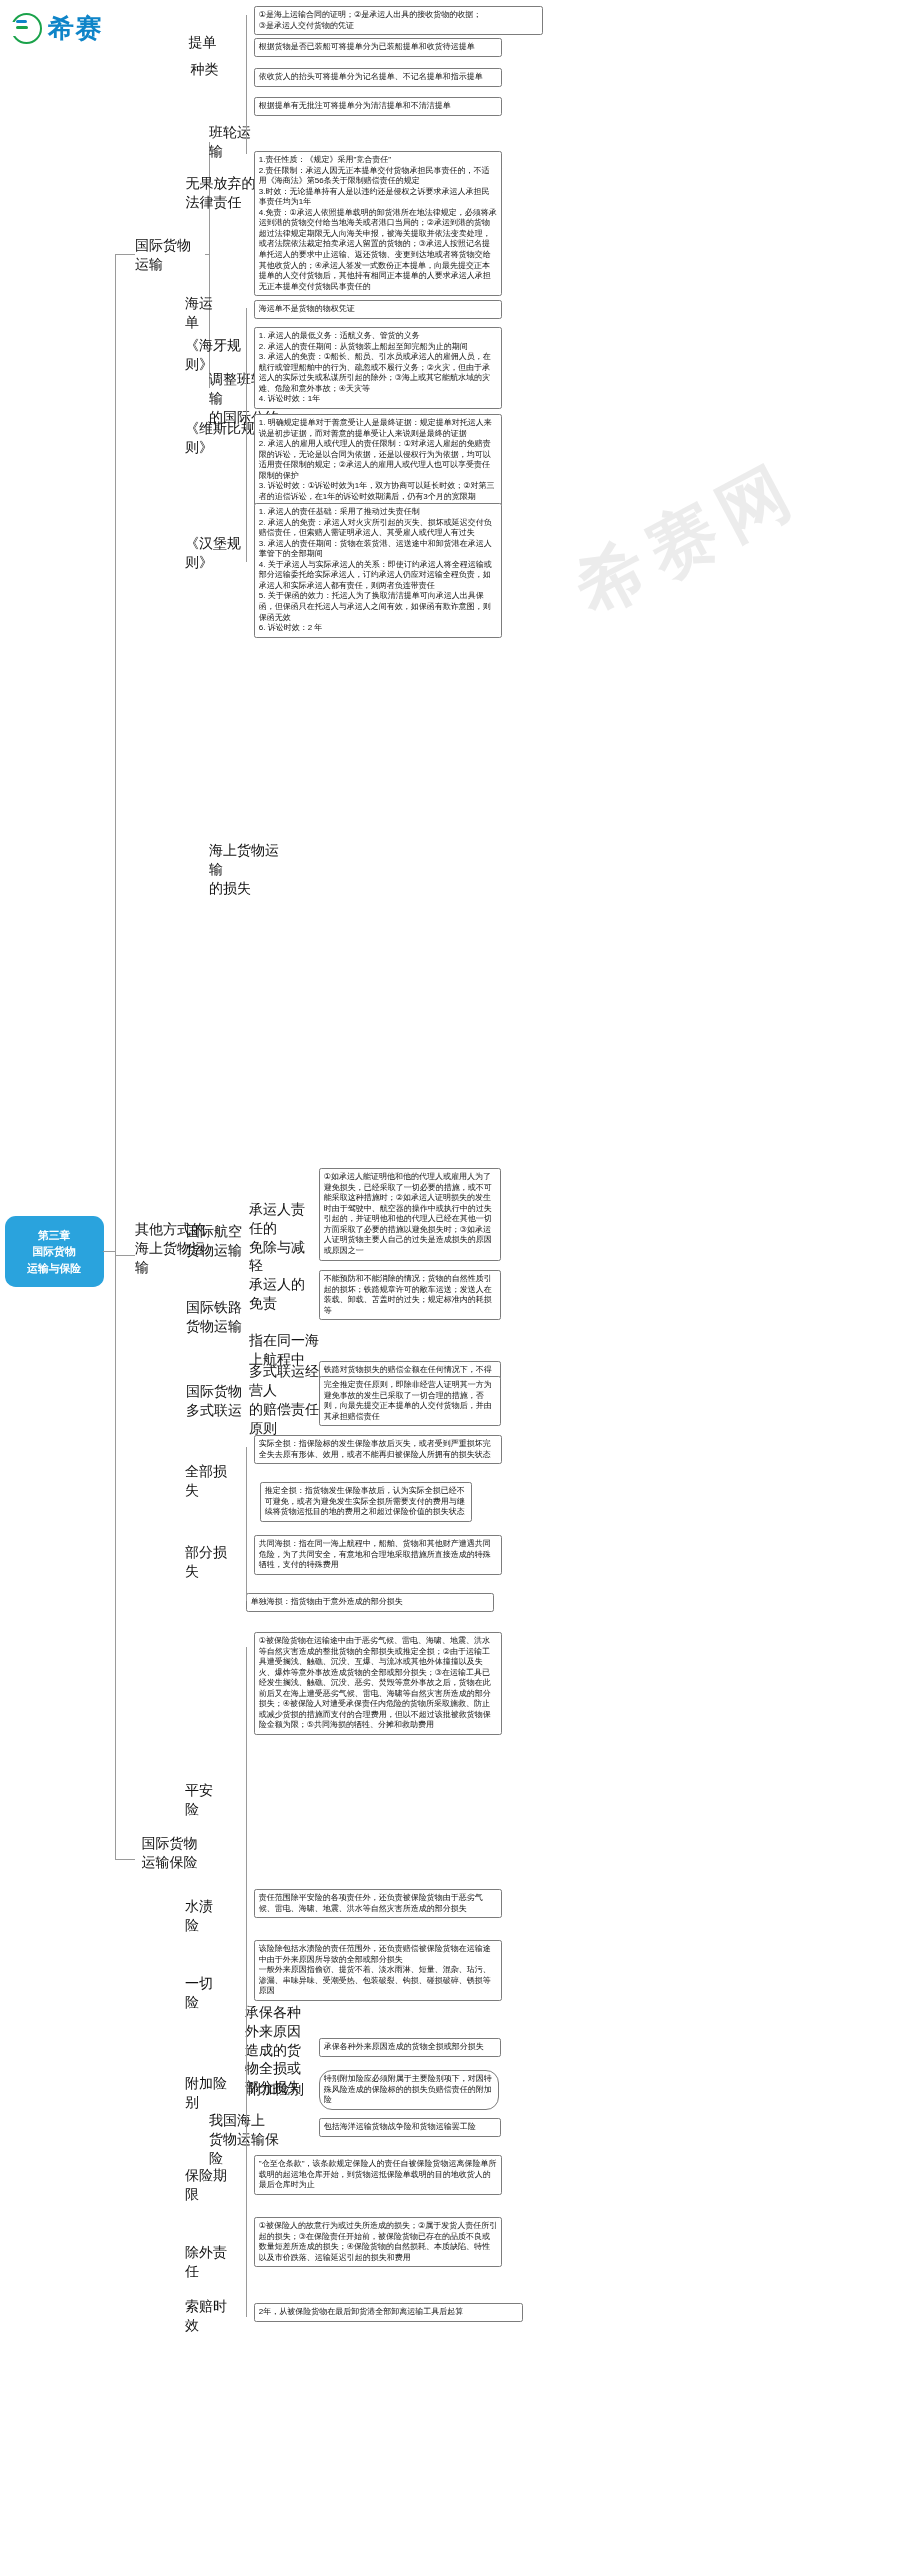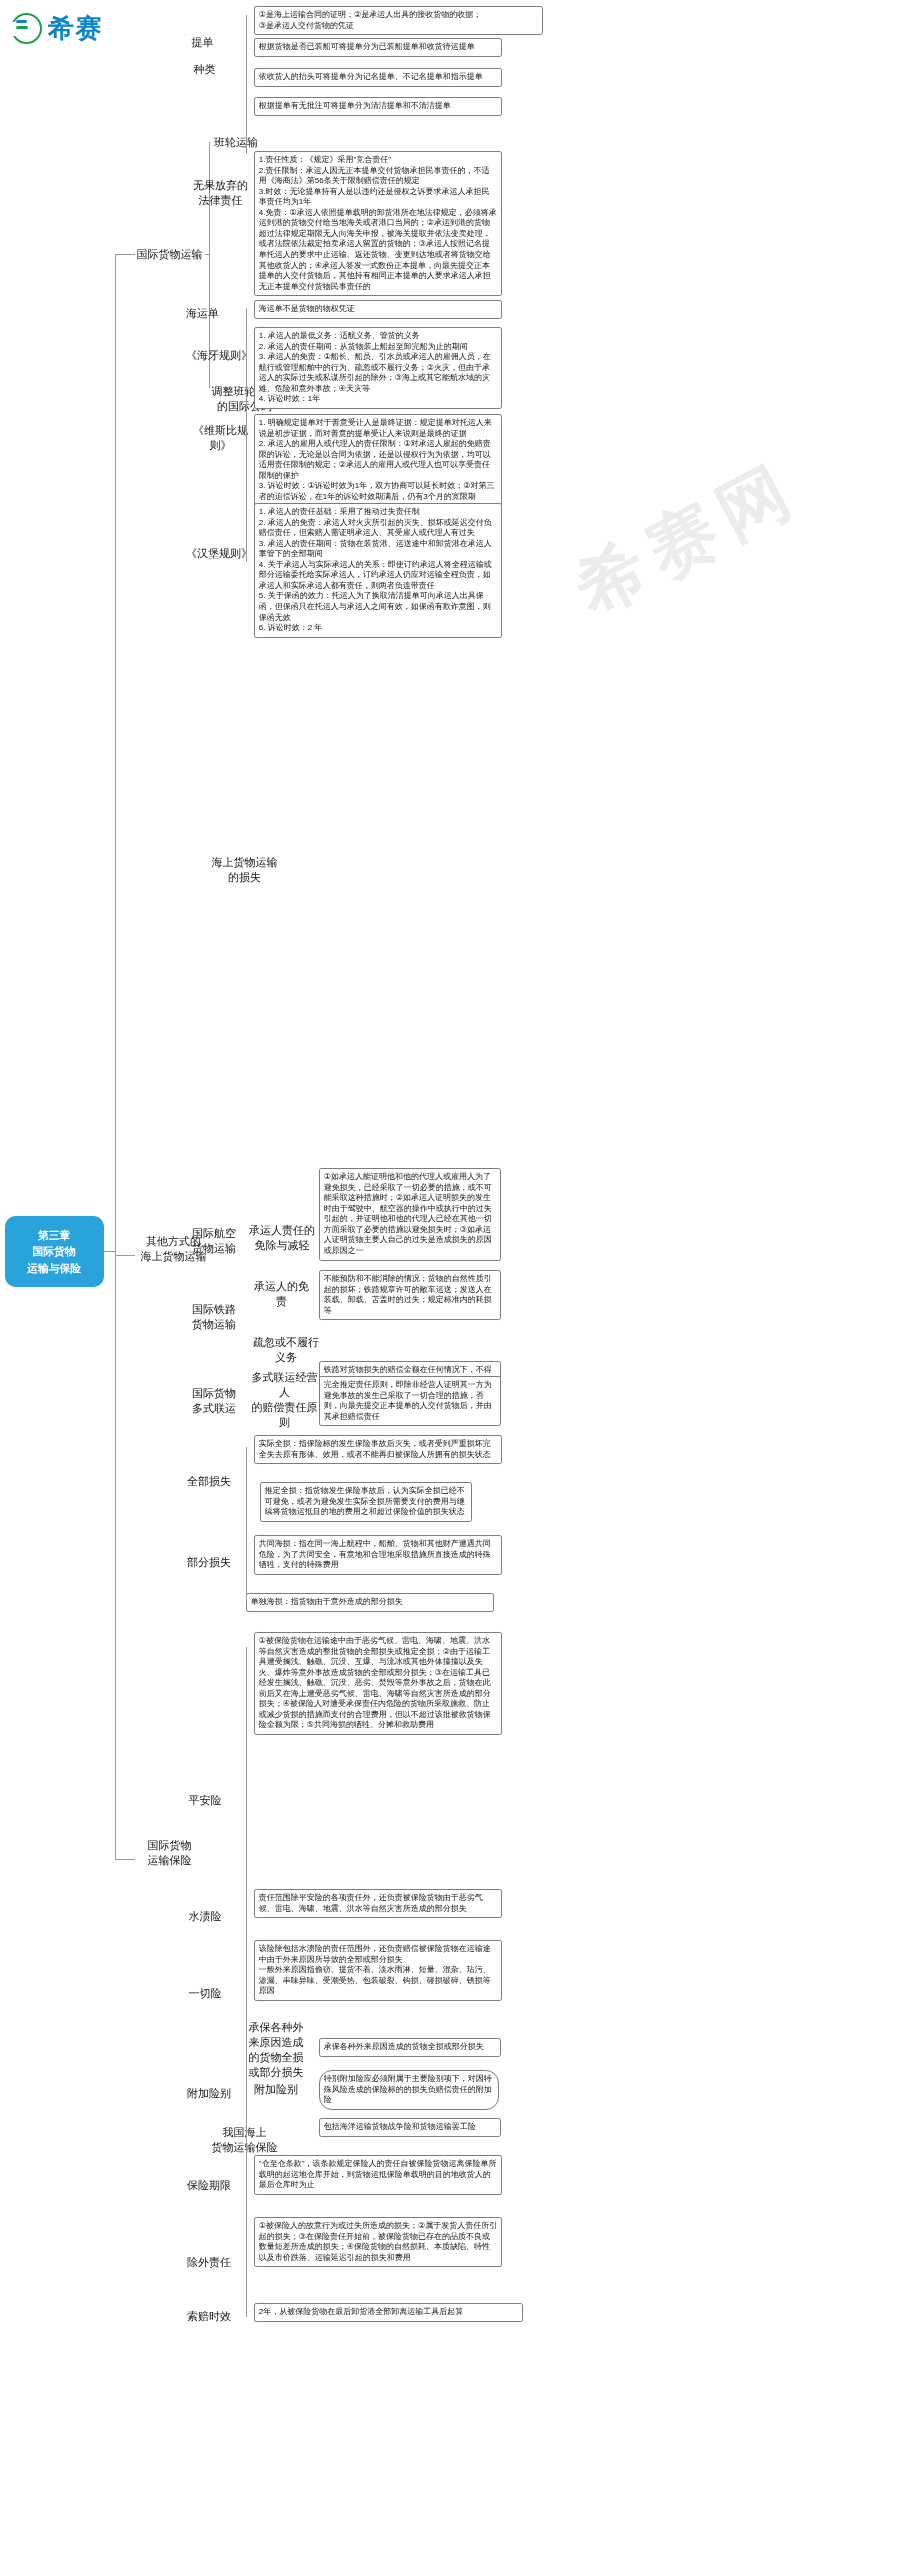--- a/index.html
+++ b/index.html
@@ -13,22 +13,22 @@
   .logo .mark .dot{position:absolute;left:3.1px;top:5.4px;width:10.8px;height:3.1px;background:#0e84c8;border-radius:1.5px;}
   .logo .txt{font-size:26px;font-weight:bold;color:#0e84c8;letter-spacing:1.5px;}
 
   
   .watermark{position:absolute;right:115px;top:493px;font-size:69px;color:rgba(170,170,170,.22);
     font-weight:bold;letter-spacing:10.8px;transform:rotate(-28deg);pointer-events:none;white-space:nowrap;}
 
   
   .node{position:absolute;box-sizing:border-box;border:0.8px solid #7c7c7c;border-radius:2.3px;background:#fff;
     font-size:8px;line-height:1.32;padding:3.1px 3.8px;color:#111;}
-  .lbl{position:absolute;box-sizing:border-box;font-size:11px;line-height:1.35;color:#111;
-    display:flex;align-items:center;justify-content:center;text-align:center;}
+  .lbl{position:absolute;box-sizing:border-box;font-size:14px;line-height:1.35;color:#111;
+    display:flex;align-items:center;justify-content:center;}
   .lbl.plain{border:none;background:transparent;}
 
   
   .root{position:absolute;left:4.6px;top:1216px;width:99px;height:71px;border-radius:10.8px;background:#2aa3dd;
     color:#fff;font-size:10.8px;font-weight:bold;line-height:1.5;display:flex;align-items:center;
     justify-content:center;text-align:center;}
 
   
   .ln{position:absolute;background:#9a9a9a;}
   .h{height:0.8px;}
@@ -120,21 +120,21 @@
 货物运输</div>
 <div class="lbl plain boxtext" style="left:249px;top:1222px;width:66px;height:31px;">承运人责任的
 免除与减轻</div>
 <div class="node boxtext" style="left:319px;top:1168px;width:182px;">①如承运人能证明他和他的代理人或雇用人为了避免损失，已经采取了一切必要的措施，或不可能采取这种措施时；②如承运人证明损失的发生时由于驾驶中、航空器的操作中或执行中的过失引起的，并证明他和他的代理人已经在其他一切方面采取了必要的措施以避免损失时；③如承运人证明货物主要人自己的过失是造成损失的原因或原因之一</div>
 
 <div class="lbl plain boxtext" style="left:185px;top:1301px;width:58px;height:31px;">国际铁路
 货物运输</div>
 <div class="lbl plain" style="left:249px;top:1287px;width:65px;height:14px;">承运人的免责</div>
 <div class="node boxtext" style="left:319px;top:1270px;width:182px;">不能预防和不能消除的情况；货物的自然性质引起的损坏；铁路规章许可的敞车运送；发送人在装载、卸载、苫盖时的过失；规定标准内的耗损等</div>
 
-<div class="lbl plain" style="left:249px;top:1343px;width:74px;height:14px;">疏忽或不履行义务</div>
+<div class="lbl plain" style="left:249px;top:1343px;width:74px;height:14px;">指在同一海上航程中</div>
 <div class="node boxtext" style="left:319px;top:1335px;width:182px;margin-top:26px;">铁路对货物损失的赔偿金额在任何情况下，不得超过货物全部灭失时的金额</div>
 
 <div class="lbl plain boxtext" style="left:185px;top:1385px;width:58px;height:31px;">国际货物
 多式联运</div>
 <div class="lbl plain boxtext" style="left:249px;top:1384px;width:71px;height:32px;">多式联运经营人
 的赔偿责任原则</div>
 <div class="node boxtext" style="left:319px;top:1376px;width:182px;">完全推定责任原则，即除非经营人证明其一方为避免事故的发生已采取了一切合理的措施，否则，向最先提交正本提单的人交付货物后，并由其承担赔偿责任</div>
 
 <div class="lbl plain" style="left:185px;top:1474px;width:48px;height:14px;">全部损失</div>
 <div class="node boxtext" style="left:254px;top:1435px;width:248px;">实际全损：指保险标的发生保险事故后灭失，或者受到严重损坏完全失去原有形体、效用，或者不能再归被保险人所拥有的损失状态</div>

